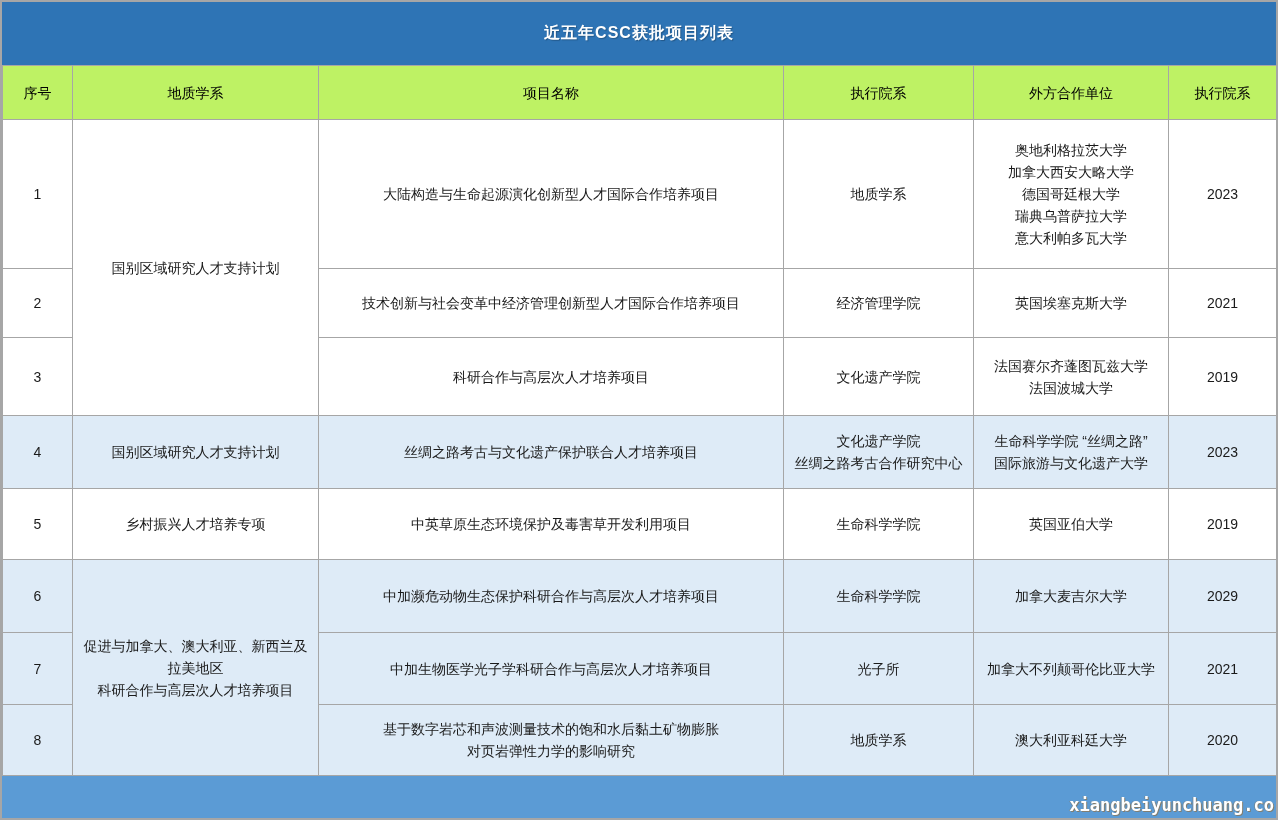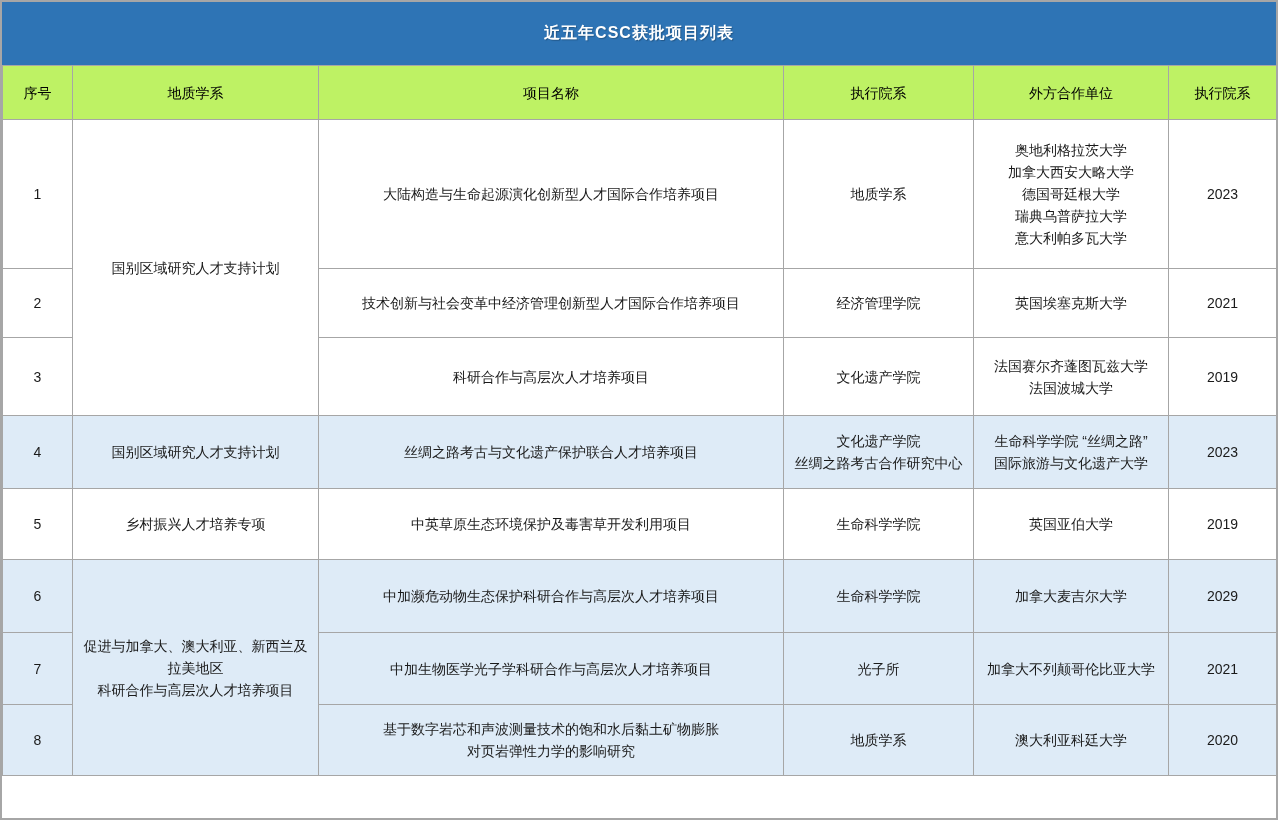--- a/index.html
+++ b/index.html
@@ -169,14 +169,17 @@
         <td class="shaded">8</td>
         <td class="shaded">基于数字岩芯和声波测量技术的饱和水后黏土矿物膨胀
 对页岩弹性力学的影响研究</td>
         <td class="shaded">地质学系</td>
         <td class="shaded">澳大利亚科廷大学</td>
         <td class="shaded">2020</td>
       </tr>
     </tbody>
   </table>
 
+  <div class="footer-bar">
+    <span class="watermark">xiangbeiyunchuang.co</span>
+  </div>
 
 </div>
 
 </body></html>

